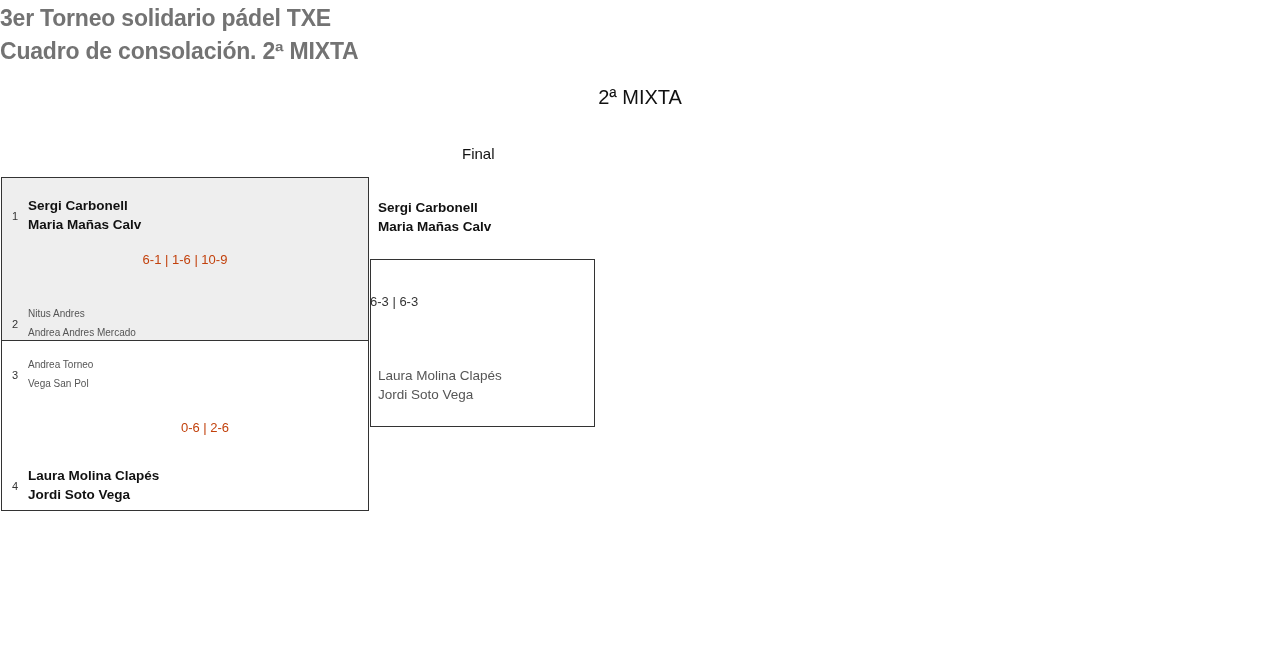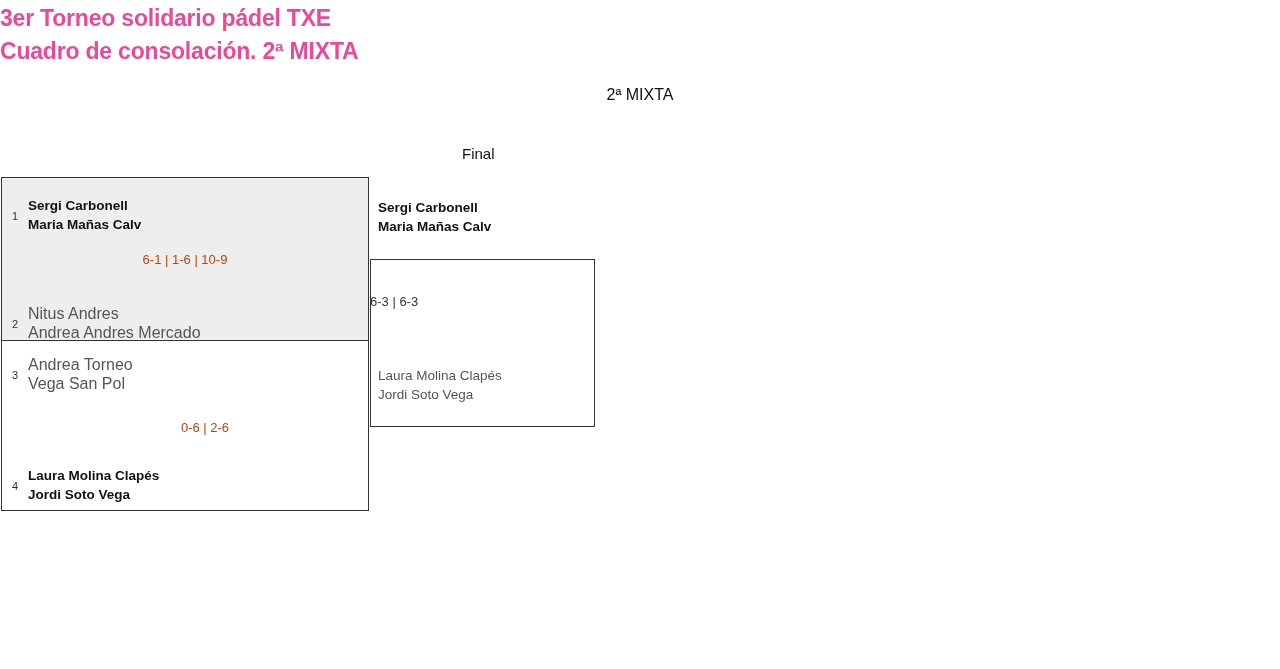--- a/index.html
+++ b/index.html
@@ -24,21 +24,21 @@
     height: 70px;
   }
   #tournament-title {
     position: absolute;
     left: 0px;
     top: 2px;
     font-size: 23px;
     font-weight: bold;
     line-height: 1.42;
     letter-spacing: -0.2px;
-    color: #ec4899;
+    color: #737373;
     white-space: pre;
   }
 
   
   #brand-logo {
     position: absolute;
     left: 1050px;
     top: 4px;
     width: 226px;
     height: 58px;
@@ -61,21 +61,21 @@
     line-height: 58px;
   }
 
   
   #category-heading {
     position: absolute;
     left: 0;
     top: 86px;
     width: 1280px;
     text-align: center;
-    font-size: 16px;
+    font-size: 20px;
     color: #111111;
   }
 
   
   .round-heading {
     position: absolute;
     top: 145px;
     font-size: 15px;
     color: #111111;
     white-space: nowrap;
@@ -127,21 +127,21 @@
     color: #333333;
     padding-top: 1px;
   }
   .team-names {
     display: flex;
     flex-direction: column;
     line-height: 19px;
   }
   .team-names span { display: block; white-space: nowrap; }
   .winner .team-names { font-size: 13.5px; font-weight: bold; color: #111111; }
-  .loser  .team-names { font-size: 16px; font-weight: normal; color: #555555; }
+  .loser  .team-names { font-size: 10px; font-weight: normal; color: #555555; }
 
   .match-score {
     position: absolute;
     left: 0;
     width: 100%;
     text-align: center;
     font-size: 13px;
     color: #c2410c;
     white-space: nowrap;
   }

